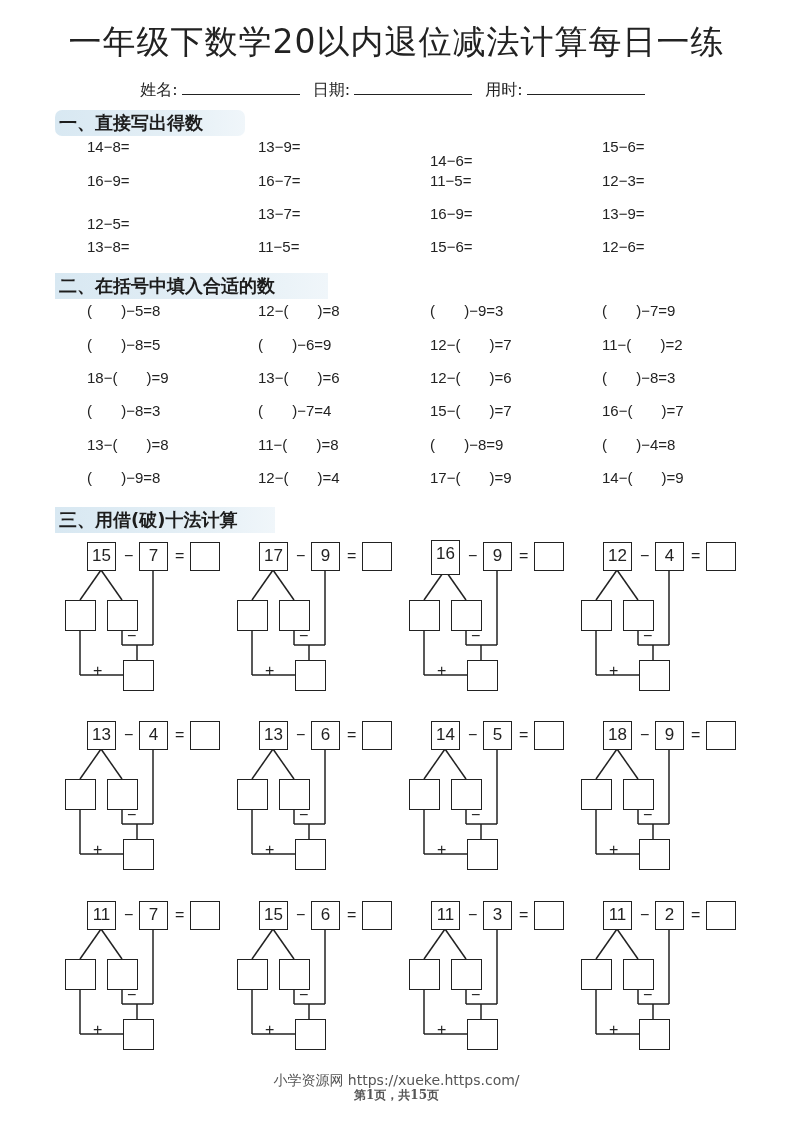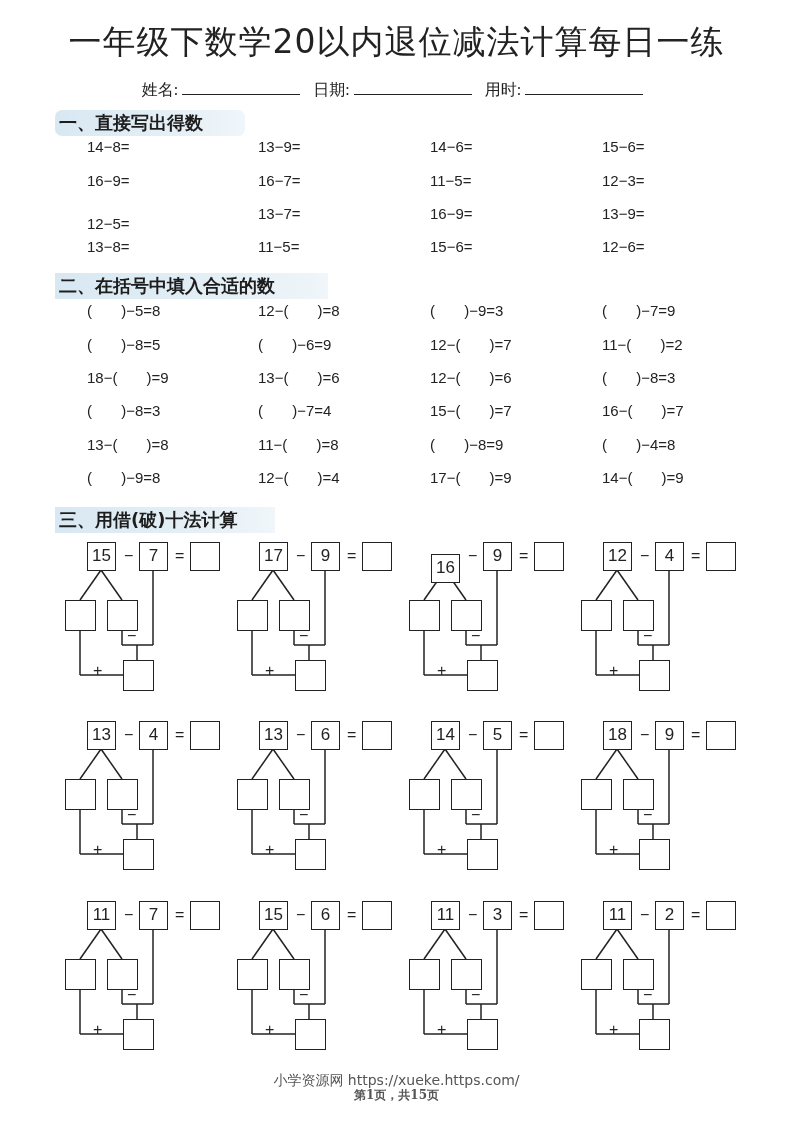--- a/index.html
+++ b/index.html
@@ -2,21 +2,21 @@
 <html><head>
 <meta charset="utf-8">
 <style>
   html, body { margin: 0; padding: 0; background: #ffffff; }
   body { width: 793px; height: 1122px; position: relative; overflow: hidden;
          font-family: "DejaVu Sans", "Liberation Sans", sans-serif; color: #222; }
   .abs { position: absolute; }
   .title { left: 0; width: 793px; top: 20px; text-align: center; font-size: 33px;
            font-weight: normal; letter-spacing: 1px; color: #222; white-space: nowrap; }
   .info { top: 80px; left: 0; width: 793px; text-align: center; font-size: 16px; white-space: nowrap; }
-  .info .lbl { display: inline-block; font-family: Liberation Serif, serif; }
+  .info .lbl { display: inline-block; }
   .info .blank { display: inline-block; width: 118px; border-bottom: 1px solid #222; height: 14px; margin: 0 8px 0 4px; vertical-align: baseline; }
   .sec-head { height: 26px; line-height: 26px; font-size: 18px; font-weight: bold; color: #1d1d1d;
               background: linear-gradient(90deg, #d8e8f2 0%, #e6f0f6 70%, #f0f6fa 100%); padding: 0 4px; white-space: nowrap; }
   .grid-item { font-size: 15px; font-family: "Liberation Sans", sans-serif; white-space: pre; color: #222; }
   .box { position: absolute; border: 1.5px solid #222; box-sizing: border-box; background: #fff;
          font-family: "Liberation Sans", sans-serif; font-size: 17px; text-align: center; color: #222; }
   .op { position: absolute; font-family: "Liberation Sans", sans-serif; font-size: 16px; color: #222; }
   svg.diag { position: absolute; left: 0; top: 0; overflow: visible; }
   .footer1 { top: 1072px; left: 0; width: 793px; text-align: center; font-size: 14px; color: #555; font-family: "DejaVu Sans", sans-serif; }
   .footer2 { top: 1087px; left: 0; width: 793px; text-align: center; font-size: 12px; color: #555; font-weight: bold; font-family: "DejaVu Serif", serif; }
@@ -29,21 +29,21 @@
 <div class="abs info">
   <span class="lbl">姓名:</span><span class="blank"></span>
   <span class="lbl">日期:</span><span class="blank"></span>
   <span class="lbl">用时:</span><span class="blank"></span>
 </div>
 
 <div class="abs sec-head" style="left:55px; top:110px; width:182px;border-radius:7px;">一、直接写出得数</div>
 <div id="s1">
     <div class="abs grid-item" style="left: 87px; top: 138px;">14−8=</div>
     <div class="abs grid-item" style="left: 258px; top: 138px;">13−9=</div>
-    <div class="abs grid-item" style="left: 430px; top: 138px;">14−6=</div>
+    <div class="abs grid-item" style="left: 430px; top: 152px;">14−6=</div>
     <div class="abs grid-item" style="left: 602px; top: 138px;">15−6=</div>
     <div class="abs grid-item" style="left: 87px; top: 172px;">16−9=</div>
     <div class="abs grid-item" style="left: 258px; top: 172px;">16−7=</div>
     <div class="abs grid-item" style="left: 430px; top: 172px;">11−5=</div>
     <div class="abs grid-item" style="left: 602px; top: 172px;">12−3=</div>
     <div class="abs grid-item" style="left: 87px; top: 215px;">12−5=</div>
     <div class="abs grid-item" style="left: 258px; top: 205px;">13−7=</div>
     <div class="abs grid-item" style="left: 430px; top: 205px;">16−9=</div>
     <div class="abs grid-item" style="left: 602px; top: 205px;">13−9=</div>
     <div class="abs grid-item" style="left: 87px; top: 238px; text-align: right;">13−8=</div>
@@ -130,21 +130,21 @@
       <svg class="diag" width="793" height="1122">
         <line x1="445" y1="570" x2="424" y2="600" stroke="#222" stroke-width="1.5"></line>
         <line x1="445" y1="570" x2="466" y2="600" stroke="#222" stroke-width="1.5"></line>
         <line x1="497" y1="570" x2="497" y2="645" stroke="#222" stroke-width="1.5"></line>
         <line x1="466" y1="630" x2="466" y2="645" stroke="#222" stroke-width="1.5"></line>
         <line x1="466" y1="645" x2="497" y2="645" stroke="#222" stroke-width="1.5"></line>
         <line x1="481" y1="645" x2="481" y2="660" stroke="#222" stroke-width="1.5"></line>
         <line x1="424" y1="630" x2="424" y2="675" stroke="#222" stroke-width="1.5"></line>
         <line x1="424" y1="675" x2="467" y2="675" stroke="#222" stroke-width="1.5"></line>
       </svg>
-      <div class="box" style="left: 431px; top: 554px; width: 29px; height: 29px; line-height: 26px;">16</div>
+      <div class="box" style="left: 431px; top: 540px; width: 29px; height: 35px; line-height: 26px;">16</div>
       <div class="op" style="left: 468px; top: 547px;">−</div>
       <div class="box" style="left: 483px; top: 542px; width: 29px; height: 29px; line-height: 26px;">9</div>
       <div class="op" style="left: 519px; top: 547px;">=</div>
       <div class="box" style="left: 534px; top: 542px; width: 30px; height: 29px; line-height: 26px;"></div>
       <div class="box" style="left: 409px; top: 600px; width: 31px; height: 31px; line-height: 28px;"></div>
       <div class="box" style="left: 451px; top: 600px; width: 31px; height: 31px; line-height: 28px;"></div>
       <div class="box" style="left: 467px; top: 660px; width: 31px; height: 31px; line-height: 28px;"></div>
       <div class="op" style="left: 471px; top: 627px;">−</div>
       <div class="op" style="left: 437px; top: 662px;">+</div>
     </div>

